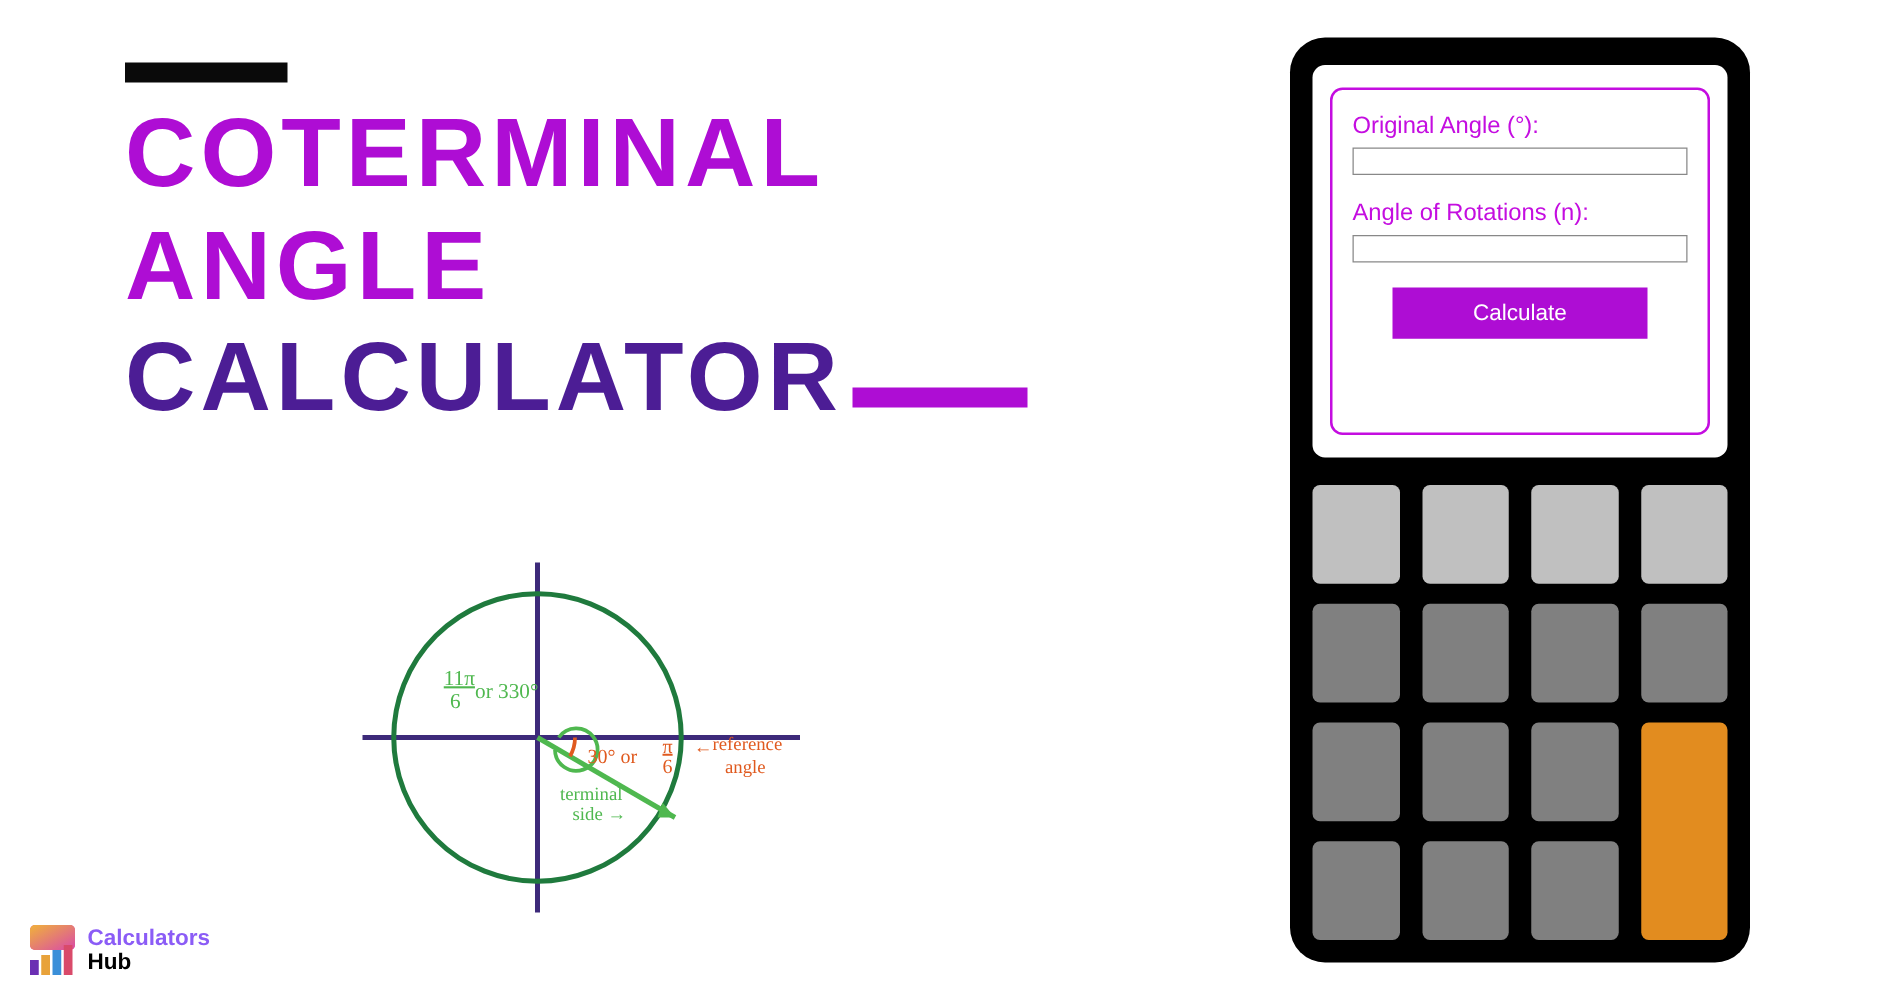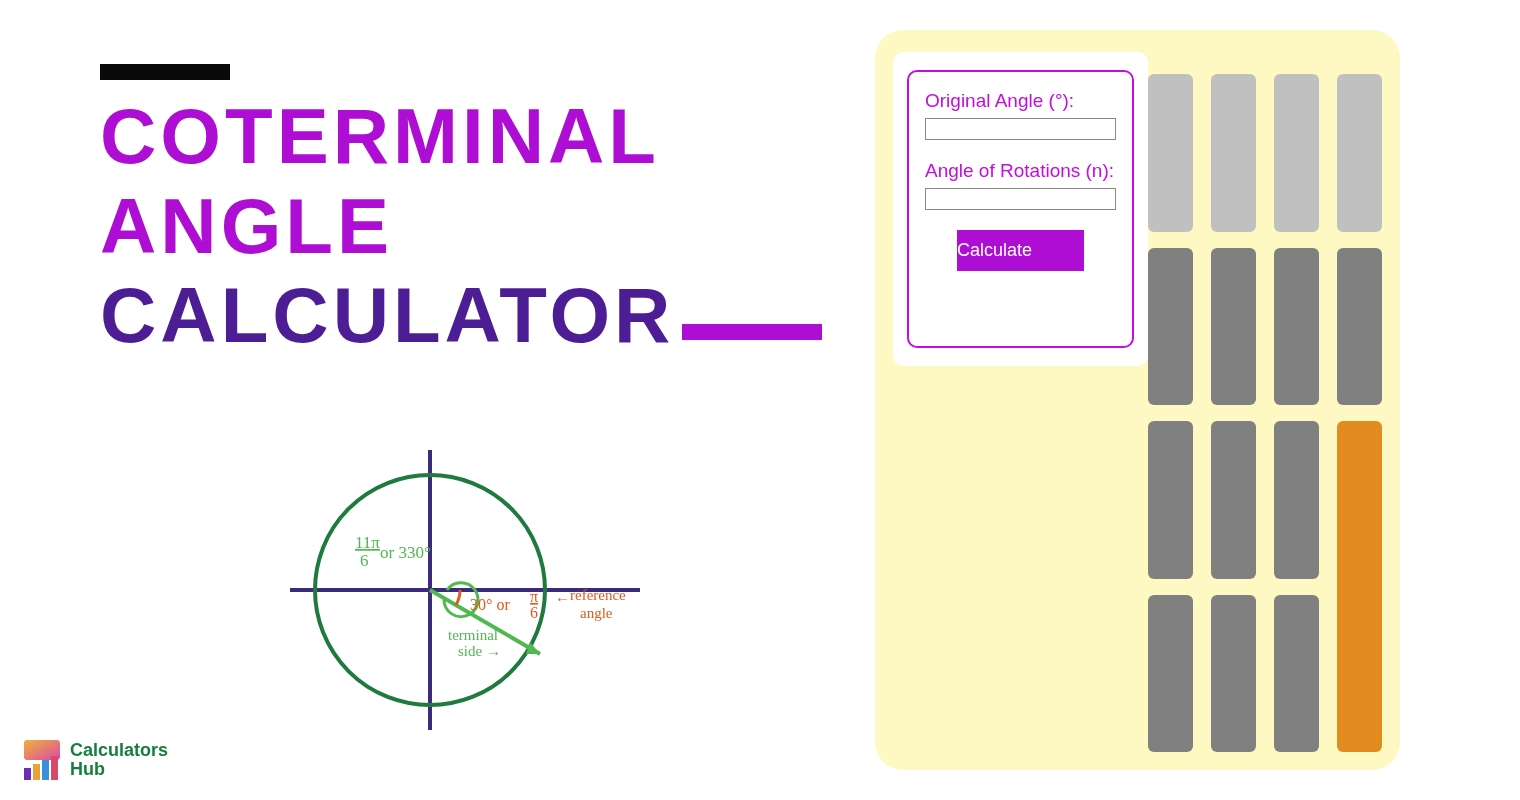--- a/index.html
+++ b/index.html
@@ -7,21 +7,21 @@
     width: 1520px;
     height: 800px;
     background: white;
     font-family: Arial, Helvetica, sans-serif;
     position: relative;
     overflow: hidden;
   }
   .left-section {
     position: absolute;
     left: 100px;
-    top: 64px;
+    top: 50px;
     width: 780px;
   }
   .top-bar {
     width: 130px;
     height: 16px;
     background: #0a0a0a;
     margin-bottom: 12px;
   }
   .title {
     font-family: Impact, 'Arial Black', sans-serif;
@@ -50,27 +50,27 @@
     left: 280px;
     top: 440px;
     width: 420px;
     height: 320px;
   }
 
   .calculator {
     position: absolute;
     right: 120px;
     top: 30px;
-    width: 525px;
+    width: 368px;
     height: 740px;
-    background: #fef9c3;
+    background: #000000;
     border-radius: 28px;
     padding: 22px 18px 18px 18px;
     display: flex;
-    flex-direction: row;
+    flex-direction: column;
   }
   .calc-screen {
     background: white;
     border-radius: 10px;
     padding: 18px 14px;
     height: 314px;
   }
   .form-panel {
     border: 2px solid #C40DE0;
     border-radius: 10px;
@@ -95,21 +95,21 @@
   .form-button {
     display: block;
     width: 100%;
     background: #AE0DD4;
     color: white;
     border: none;
     font-size: 18px;
     padding: 10px 0;
     margin-top: 12px;
     cursor: pointer;
-    text-align: left;
+    text-align: center;
   }
 
   .keypad {
     margin-top: 22px;
     display: grid;
     grid-template-columns: repeat(4, 1fr);
     grid-template-rows: repeat(4, 1fr);
     gap: 16px 18px;
     flex: 1;
   }
@@ -135,22 +135,22 @@
     position: relative;
     border-radius: 6px;
     overflow: hidden;
   }
   .logo-text {
     font-family: Arial, sans-serif;
     font-weight: 800;
     font-size: 18px;
     line-height: 1.05;
   }
-  .logo-text .w1 { color: #15803d; display: block; }
-  .logo-text .w2 { color: #15803d; display: block; }
+  .logo-text .w1 { color: #8b5cf6; display: block; }
+  .logo-text .w2 { color: #000000; display: block; }
 </style>
 </head>
 <body>
 
 <div class="left-section">
   <div class="top-bar"></div>
   <div class="title">
     <span class="line1">COTERMINAL</span>
     <span class="line2">ANGLE</span>
     <span>

